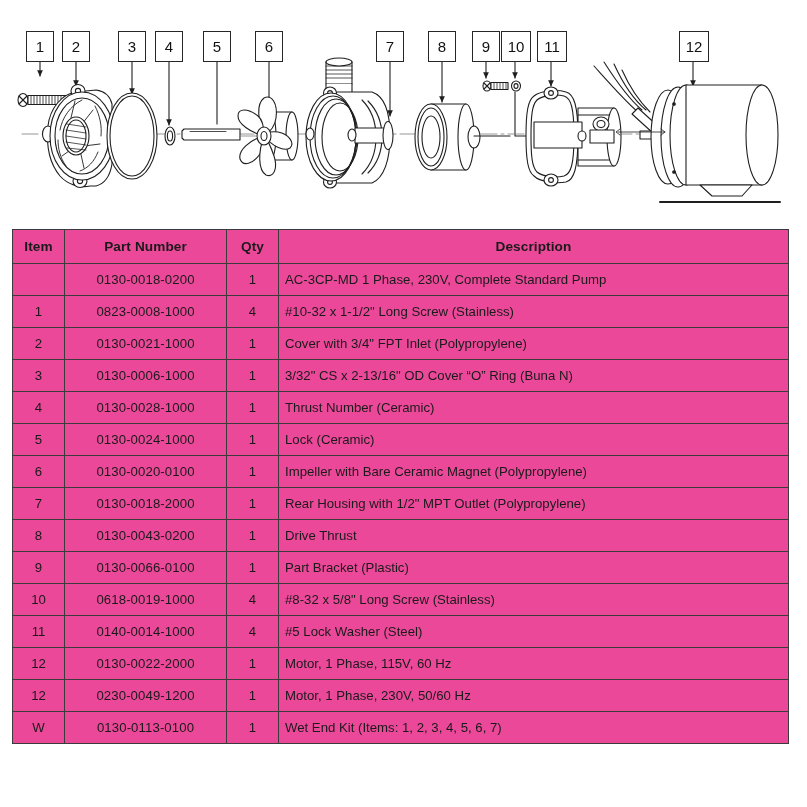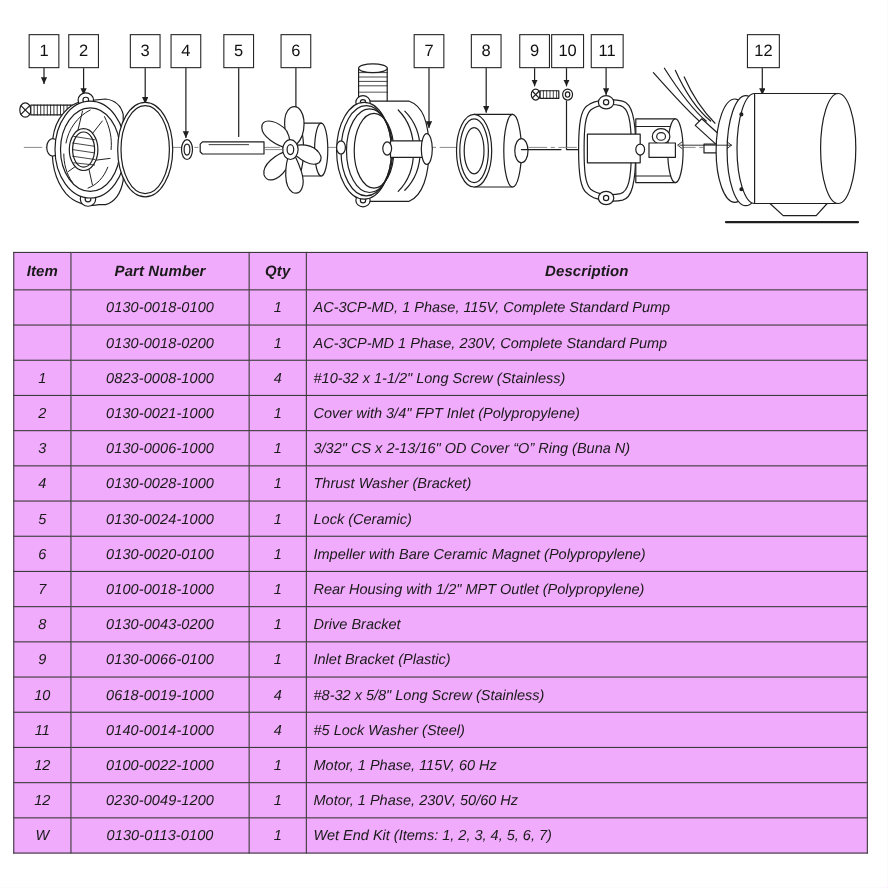--- a/index.html
+++ b/index.html
@@ -35,22 +35,21 @@
   #parts-table-wrap {
     position: absolute;
     left: 12px;
     top: 229px;
     width: 776px;
   }
   table.parts-table {
     border-collapse: collapse;
     width: 776px;
     table-layout: fixed;
-    background: #f0abfc;
-    font-style: italic;
+    background: #ec4899;
   }
   table.parts-table th,
   table.parts-table td {
     border: 1px solid #3b3b3b;
     font-size: 13.2px;
     line-height: 1.15;
     padding: 0 6px;
     height: 32px;
     vertical-align: middle;
     box-sizing: border-box;
@@ -420,26 +419,20 @@
       <tr>
         <th>Item</th>
         <th>Part Number</th>
         <th>Qty</th>
         <th>Description</th>
       </tr>
     </thead>
     <tbody id="parts-table-body">
         <tr>
           <td class="cell-item"></td>
-          <td class="cell-part">0130-0018-0100</td>
-          <td class="cell-qty">1</td>
-          <td class="cell-desc">AC-3CP-MD, 1 Phase, 115V, Complete Standard Pump</td>
-        </tr>
-        <tr>
-          <td class="cell-item"></td>
           <td class="cell-part">0130-0018-0200</td>
           <td class="cell-qty">1</td>
           <td class="cell-desc">AC-3CP-MD 1 Phase, 230V, Complete Standard Pump</td>
         </tr>
         <tr>
           <td class="cell-item">1</td>
           <td class="cell-part">0823-0008-1000</td>
           <td class="cell-qty">4</td>
           <td class="cell-desc">#10-32 x 1-1/2" Long Screw (Stainless)</td>
         </tr>
@@ -452,67 +445,67 @@
         <tr>
           <td class="cell-item">3</td>
           <td class="cell-part">0130-0006-1000</td>
           <td class="cell-qty">1</td>
           <td class="cell-desc">3/32" CS x 2-13/16" OD Cover “O” Ring (Buna N)</td>
         </tr>
         <tr>
           <td class="cell-item">4</td>
           <td class="cell-part">0130-0028-1000</td>
           <td class="cell-qty">1</td>
-          <td class="cell-desc">Thrust Washer (Bracket)</td>
+          <td class="cell-desc">Thrust Number (Ceramic)</td>
         </tr>
         <tr>
           <td class="cell-item">5</td>
           <td class="cell-part">0130-0024-1000</td>
           <td class="cell-qty">1</td>
           <td class="cell-desc">Lock (Ceramic)</td>
         </tr>
         <tr>
           <td class="cell-item">6</td>
           <td class="cell-part">0130-0020-0100</td>
           <td class="cell-qty">1</td>
           <td class="cell-desc">Impeller with Bare Ceramic Magnet (Polypropylene)</td>
         </tr>
         <tr>
           <td class="cell-item">7</td>
-          <td class="cell-part">0100-0018-1000</td>
+          <td class="cell-part">0130-0018-2000</td>
           <td class="cell-qty">1</td>
           <td class="cell-desc">Rear Housing with 1/2" MPT Outlet (Polypropylene)</td>
         </tr>
         <tr>
           <td class="cell-item">8</td>
           <td class="cell-part">0130-0043-0200</td>
           <td class="cell-qty">1</td>
-          <td class="cell-desc">Drive Bracket</td>
+          <td class="cell-desc">Drive Thrust</td>
         </tr>
         <tr>
           <td class="cell-item">9</td>
           <td class="cell-part">0130-0066-0100</td>
           <td class="cell-qty">1</td>
-          <td class="cell-desc">Inlet Bracket (Plastic)</td>
+          <td class="cell-desc">Part Bracket (Plastic)</td>
         </tr>
         <tr>
           <td class="cell-item">10</td>
           <td class="cell-part">0618-0019-1000</td>
           <td class="cell-qty">4</td>
           <td class="cell-desc">#8-32 x 5/8" Long Screw (Stainless)</td>
         </tr>
         <tr>
           <td class="cell-item">11</td>
           <td class="cell-part">0140-0014-1000</td>
           <td class="cell-qty">4</td>
           <td class="cell-desc">#5 Lock Washer (Steel)</td>
         </tr>
         <tr>
           <td class="cell-item">12</td>
-          <td class="cell-part">0100-0022-1000</td>
+          <td class="cell-part">0130-0022-2000</td>
           <td class="cell-qty">1</td>
           <td class="cell-desc">Motor, 1 Phase, 115V, 60 Hz</td>
         </tr>
         <tr>
           <td class="cell-item">12</td>
           <td class="cell-part">0230-0049-1200</td>
           <td class="cell-qty">1</td>
           <td class="cell-desc">Motor, 1 Phase, 230V, 50/60 Hz</td>
         </tr>
         <tr>

